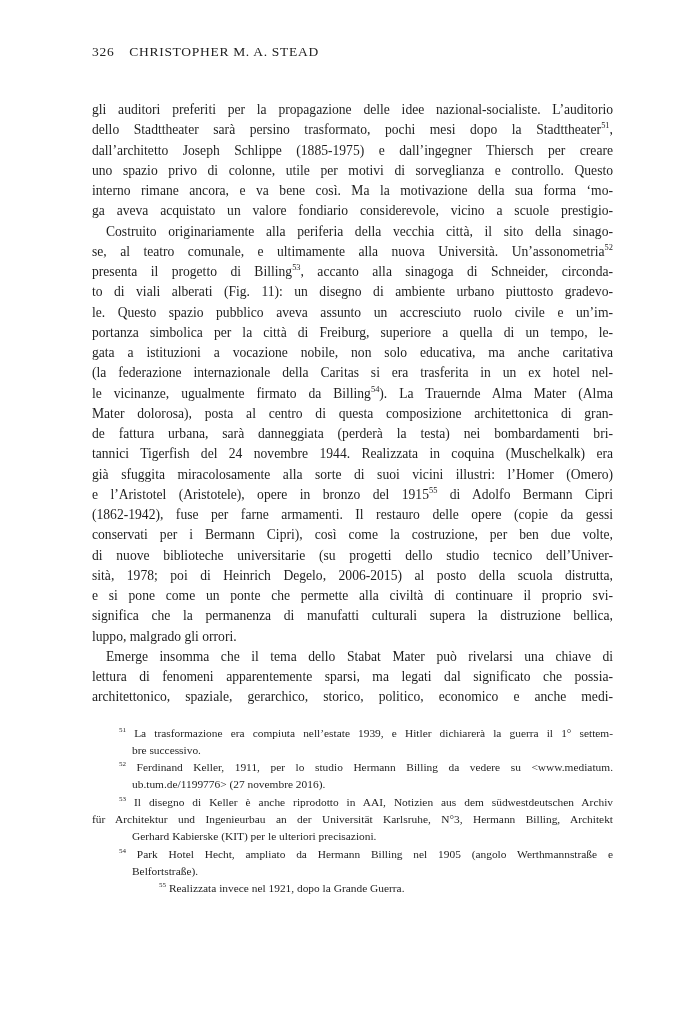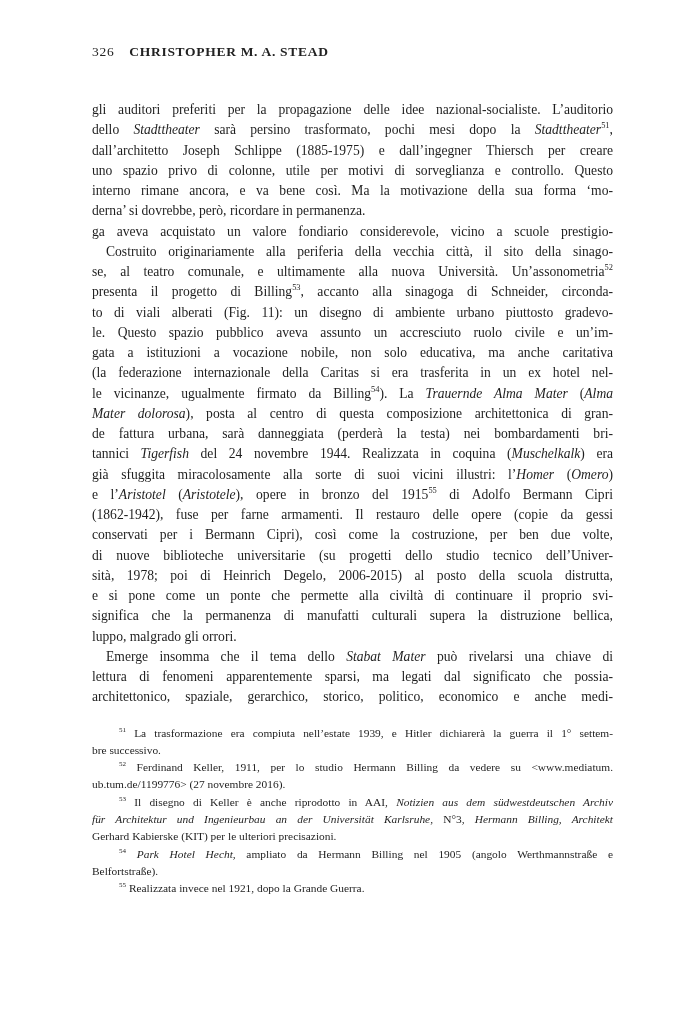--- a/index.html
+++ b/index.html
@@ -27,21 +27,20 @@
     font-size: 13.5px;
     letter-spacing: 0.7px;
     margin-bottom: 32px;
     color: #222;
   }
   .page-num {
     margin-right: 15px;
   }
   .running-head {
     text-transform: none;
-    font-weight: bold;
   }
   .body-text {
     font-size: 13.6px;
     line-height: 20.25px;
     margin-top: 40px;
   }
   .line {
     text-align: justify;
     text-align-last: justify;
     white-space: normal;
@@ -56,26 +55,26 @@
     margin-top: 17px;
     font-size: 11.4px;
     line-height: 17.3px;
   }
   .fn-line {
     text-align: justify;
     text-align-last: justify;
   }
   .fn-line.last {
     text-align-last: left;
+    margin-left: 40px;
   }
   .fn-line.indent {
     text-indent: 27px;
   }
   .it {
-    font-style: italic;
   }
   sup {
     font-size: 62%;
     line-height: 0;
     vertical-align: super;
     letter-spacing: 0;
   }
 </style>
 </head>
 <body>
@@ -86,29 +85,29 @@
       <span class="page-num">326</span>
       <span class="running-head">CHRISTOPHER M. A. STEAD</span>
     </div>
     <div class="body-text">
         <div>
           <div class="line"><span>gli auditori preferiti per la propagazione delle idee nazional-socialiste. L’auditorio</span></div>
           <div class="line"><span>dello </span><span class="it">Stadttheater</span><span> sarà persino trasformato, pochi mesi dopo la </span><span class="it">Stadttheater</span><sup>51</sup><span>,</span></div>
           <div class="line"><span>dall’architetto Joseph Schlippe (1885-1975) e dall’ingegner Thiersch per creare</span></div>
           <div class="line"><span>uno spazio privo di colonne, utile per motivi di sorveglianza e controllo. Questo</span></div>
           <div class="line"><span>interno rimane ancora, e va bene così. Ma la motivazione della sua forma ‘mo-</span></div>
-          <div class="line last"><span>derna’ si dovrebbe, però, ricordare in permanenza.</span></div>
         </div>
         <div>
           <div class="line"><span>ga aveva acquistato un valore fondiario considerevole, vicino a scuole prestigio-</span></div>
           <div class="line indent"><span>Costruito originariamente alla periferia della vecchia città, il sito della sinago-</span></div>
           <div class="line"><span>se, al teatro comunale, e ultimamente alla nuova Università. Un’assonometria</span><sup>52</sup></div>
           <div class="line"><span>presenta il progetto di Billing</span><sup>53</sup><span>, accanto alla sinagoga di Schneider, circonda-</span></div>
           <div class="line"><span>to di viali alberati (Fig. 11): un disegno di ambiente urbano piuttosto gradevo-</span></div>
           <div class="line"><span>le. Questo spazio pubblico aveva assunto un accresciuto ruolo civile e un’im-</span></div>
+          <div class="line"><span>portanza simbolica per la città di Freiburg, superiore a quella di un tempo, le-</span></div>
           <div class="line"><span>gata a istituzioni a vocazione nobile, non solo educativa, ma anche caritativa</span></div>
           <div class="line"><span>(la federazione internazionale della Caritas si era trasferita in un ex hotel nel-</span></div>
           <div class="line"><span>le vicinanze, ugualmente firmato da Billing</span><sup>54</sup><span>). La </span><span class="it">Trauernde Alma Mater</span><span> (</span><span class="it">Alma</span></div>
           <div class="line"><span class="it">Mater dolorosa</span><span>), posta al centro di questa composizione architettonica di gran-</span></div>
           <div class="line"><span>de fattura urbana, sarà danneggiata (perderà la testa) nei bombardamenti bri-</span></div>
           <div class="line"><span>tannici </span><span class="it">Tigerfish</span><span> del 24 novembre 1944. Realizzata in coquina (</span><span class="it">Muschelkalk</span><span>) era</span></div>
           <div class="line"><span>già sfuggita miracolosamente alla sorte di suoi vicini illustri: l’</span><span class="it">Homer</span><span> (</span><span class="it">Omero</span><span>)</span></div>
           <div class="line"><span>e l’</span><span class="it">Aristotel</span><span> (</span><span class="it">Aristotele</span><span>), opere in bronzo del 1915</span><sup>55</sup><span> di Adolfo Bermann Cipri</span></div>
           <div class="line"><span>(1862-1942), fuse per farne armamenti. Il restauro delle opere (copie da gessi</span></div>
           <div class="line"><span>conservati per i Bermann Cipri), così come la costruzione, per ben due volte,</span></div>

